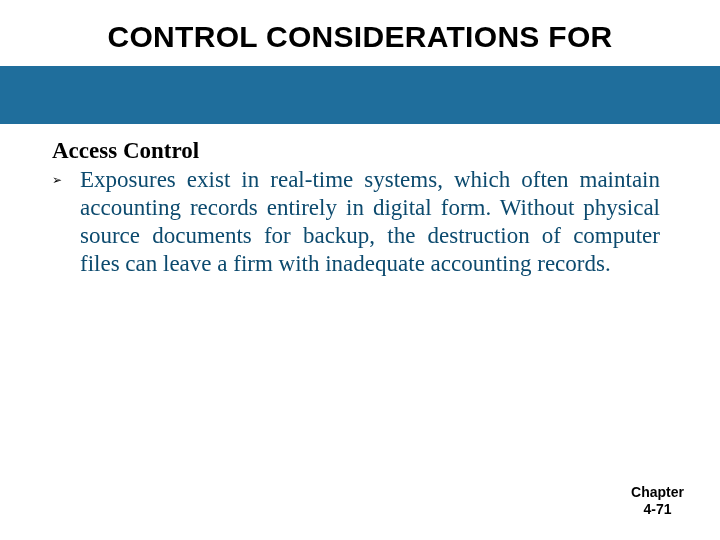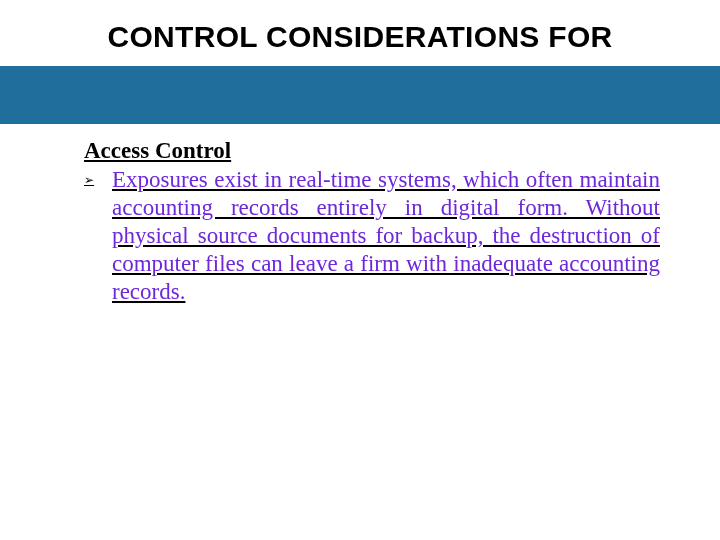--- a/index.html
+++ b/index.html
@@ -19,22 +19,21 @@
     text-align: center;
     padding: 18px 40px 10px 40px;
     letter-spacing: 0.3px;
   }
   .blue-bar {
     background: #1f6e9c;
     height: 58px;
     width: 100%;
   }
   .content {
-    padding: 14px 60px 0 84px;
-    text-decoration: underline;
+    padding: 14px 60px 0 52px;
   }
   .section-heading {
     font-family: "Times New Roman", Times, serif;
     font-weight: 700;
     font-size: 23px;
     color: #000000;
     margin-bottom: 2px;
   }
   .bullet-row {
     display: flex;
@@ -46,21 +45,21 @@
     color: #000000;
     width: 28px;
     flex: 0 0 28px;
     padding-top: 7px;
     text-align: left;
   }
   .bullet-text {
     font-family: "Times New Roman", Times, serif;
     font-size: 23px;
     line-height: 1.22;
-    color: #6d28d9;
+    color: #0c4a6e;
     text-align: justify;
     flex: 1;
   }
   .footer {
     position: absolute;
     right: 36px;
     bottom: 22px;
     font-family: Arial, sans-serif;
     font-weight: 700;
     font-size: 14px;
@@ -82,14 +81,18 @@
 
   <div class="content">
     <div class="section-heading">Access Control</div>
 
     <div class="bullet-row">
       <div class="bullet-marker">➢</div>
       <div class="bullet-text">Exposures exist in real-time systems, which often maintain accounting records entirely in digital form. Without physical source documents for backup, the destruction of computer files can leave a firm with inadequate accounting records.</div>
     </div>
   </div>
 
+  <div class="footer">
+    <span>Chapter</span><br>
+    <span>4-71</span>
+  </div>
 
 </div>
 
 </body></html>

